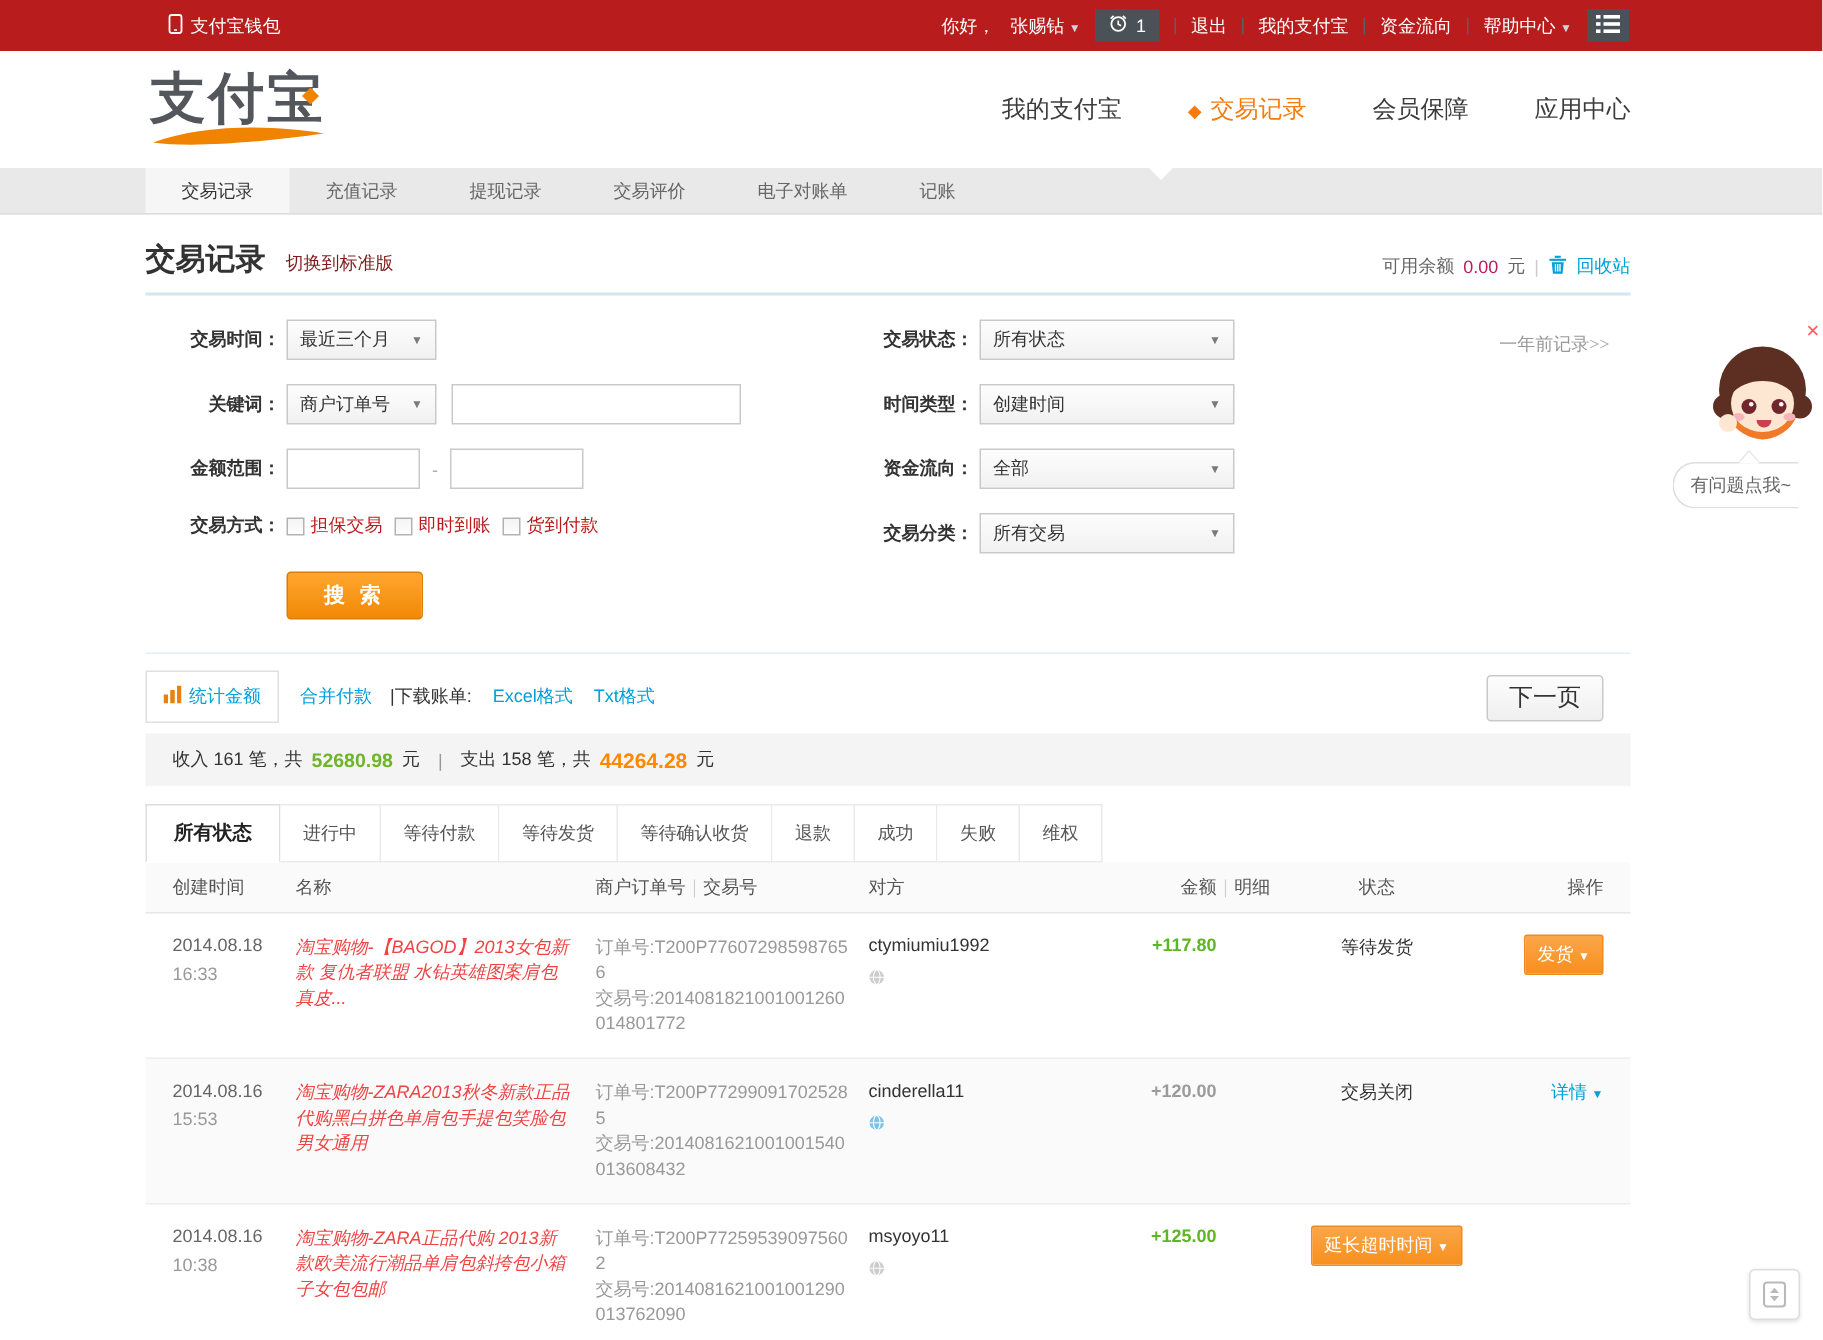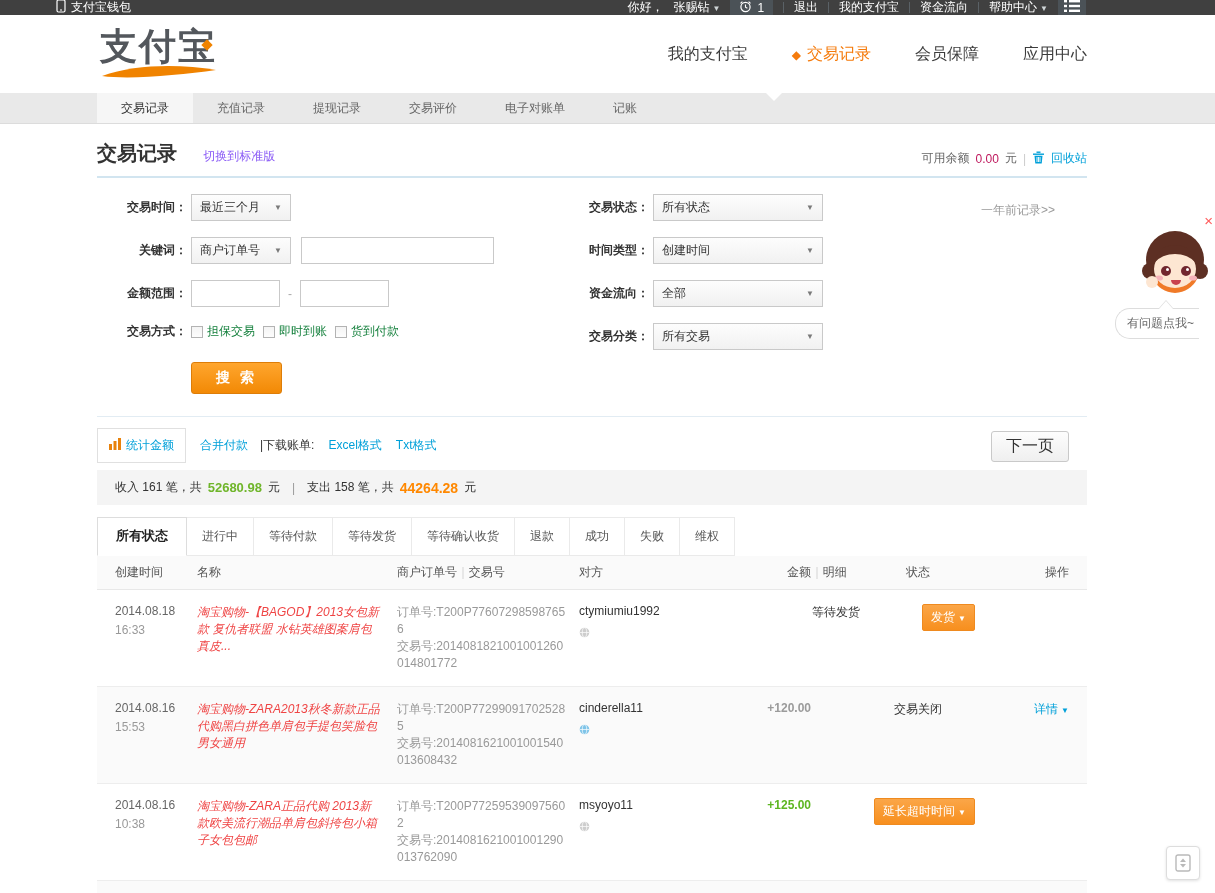--- a/index.html
+++ b/index.html
@@ -1,21 +1,21 @@
 <!DOCTYPE html>
 <html><head>
 <meta charset="utf-8">
 <style>
   * { box-sizing: border-box; margin: 0; padding: 0; }
   html,body { width:1215px; height:893px; overflow:hidden; background:#fff;
     font-family:"Liberation Sans","DejaVu Sans",sans-serif; font-size:12px; color:#333; }
 
   
-  .topbar { height:15px; background:#404040; color:#fff; display:flex;
-    align-items:center; justify-content:space-between; padding:0 129px 0 56px; font-size:12px; }
+  .topbar { height:34px; background:#b91c1c; color:#fff; display:flex;
+    align-items:center; justify-content:space-between; padding:0 129px 0 112px; font-size:12px; }
   .tb-left { display:flex; align-items:center; gap:5px; }
   .tb-right { display:flex; align-items:center; gap:10px; }
   .tb-link { color:#fff; cursor:pointer; white-space:nowrap; }
   .vsep { width:1px; height:11px; background:#5a6166; display:inline-block; }
   .tb-caret { font-size:8px; color:#cfd4d6; margin-left:3px; }
   .tb-notice { background:#4b5257; padding:2px 9px; display:flex; align-items:center; gap:5px; height:22px; }
   .tb-listbox { background:#4b5257; padding:2px 6px; height:22px; display:flex; align-items:center; }
 
   
   .header { height:78px; background:#fff; position:relative; }
@@ -36,43 +36,43 @@
     transform:rotate(180deg); }
   .sn-item { padding:0 24px; display:flex; align-items:center; color:#666; cursor:pointer; }
   .sn-item.active { background:#f6f6f6; color:#333; }
 
   
   .content { width:990px; margin-left:97px; position:relative; }
 
   .title-row { display:flex; align-items:flex-end; justify-content:space-between;
     padding:16px 0 9px 0; border-bottom:2px solid #d2e5f0; }
   .page-title { font-size:20px; font-weight:bold; color:#333; display:inline-block; }
-  .switch-link { color:#8b5cf6; margin-left:23px; cursor:pointer; }
+  .switch-link { color:#7f1d1d; margin-left:10px; cursor:pointer; }
   .balance-area { display:flex; align-items:center; gap:6px; color:#666; }
   .balance-val { color:#be185d; font-weight:normal; }
   .link-blue { color:#00a0d9; cursor:pointer; }
   .gray-pipe { color:#ccc; }
 
   
   .form-area { position:relative; padding:16px 0 0 0; border-bottom:1px solid #e2ecf3; }
   .f-row { display:flex; align-items:center; margin-bottom:16px; }
   .f-label { width:90px; text-align:right; font-weight:bold; color:#333; margin-right:4px; white-space:nowrap; }
   .selbox { border:1px solid #c9c9c9; background:linear-gradient(#fdfdfd,#f1f1f1); height:27px;
     display:inline-flex; align-items:center; justify-content:space-between; padding:0 8px; cursor:pointer; color:#333; }
   .selbox .caret { font-size:8px; color:#7a7a7a; margin-left:8px; }
   .sel-sm { width:100px; }
   .sel-lg { width:170px; }
   .txt-input { border:1px solid #c9c9c9; height:27px; width:193px; margin-left:10px; padding:0 6px; font-size:12px; }
   .amt-input { border:1px solid #c9c9c9; height:27px; width:89px; padding:0 6px; font-size:12px; }
   .dash-sep { margin:0 8px; color:#aaa; }
   .cb { width:12px; height:12px; border:1px solid #b3b3b3; background:linear-gradient(#f4f4f4,#fdfdfd);
     display:inline-block; margin-right:4px; vertical-align:-2px; cursor:pointer; }
-  .cb-label { margin-right:8px; color:#15803d; }
+  .cb-label { margin-right:8px; color:#b91c1c; }
   .form-right { position:absolute; left:462px; top:16px; }
-  .year-ago { position:absolute; right:32px; top:24px; color:#999; cursor:pointer; }
+  .year-ago { position:absolute; right:14px; top:24px; color:#999; cursor:pointer;font-family:Liberation Serif, serif; }
   .search-btn { margin:6px 0 22px 94px; background:linear-gradient(#ffa62e,#f28905);
     border:1px solid #dd7d08; border-radius:3px; color:#fff; font-size:14px; font-weight:bold;
     padding:6px 24px; letter-spacing:3px; cursor:pointer; }
 
   
   .tools-row { position:relative; margin-top:10px; height:36px; display:flex; align-items:center; }
   .stats-tab { border:1px solid #e0e0e0; background:#fff; padding:8px 11px; display:inline-flex;
     align-items:center; gap:5px; color:#00a0d9; cursor:pointer; }
   .tool-link { color:#00a0d9; cursor:pointer; margin-left:14px; }
   .tool-label { color:#333; margin-left:12px; }
@@ -362,20 +362,21 @@
       <div><span>订单号:</span><span>T200P776072985987656</span></div>
       <div><span>交易号:</span><span>2014081821001001260014801772</span></div>
     </div>
     <div class="c-opp"><span>ctymiumiu1992</span>
       <div class="globe"><svg width="11" height="11" viewBox="0 0 11 11">
             <circle cx="5.5" cy="5.5" r="4.8" fill="#cdcdcd"></circle>
             <ellipse cx="5.5" cy="5.5" rx="2.2" ry="4.8" fill="none" stroke="#fff" stroke-width="0.7"></ellipse>
             <line x1="0.7" y1="5.5" x2="10.3" y2="5.5" stroke="#fff" stroke-width="0.7"></line>
           </svg></div>
     </div>
+    <div class="c-amt amt-green">+117.80</div>
     <div></div>
     <div class="c-status">等待发货</div>
     <div class="c-action"><button class="act-btn"><span>发货</span><span class="wcaret">▼</span></button></div>
   </div>
 
   <div class="trow alt">
     <div>
         <div class="c-date">2014.08.16</div>
         <div class="c-time">15:53</div>
       </div>

